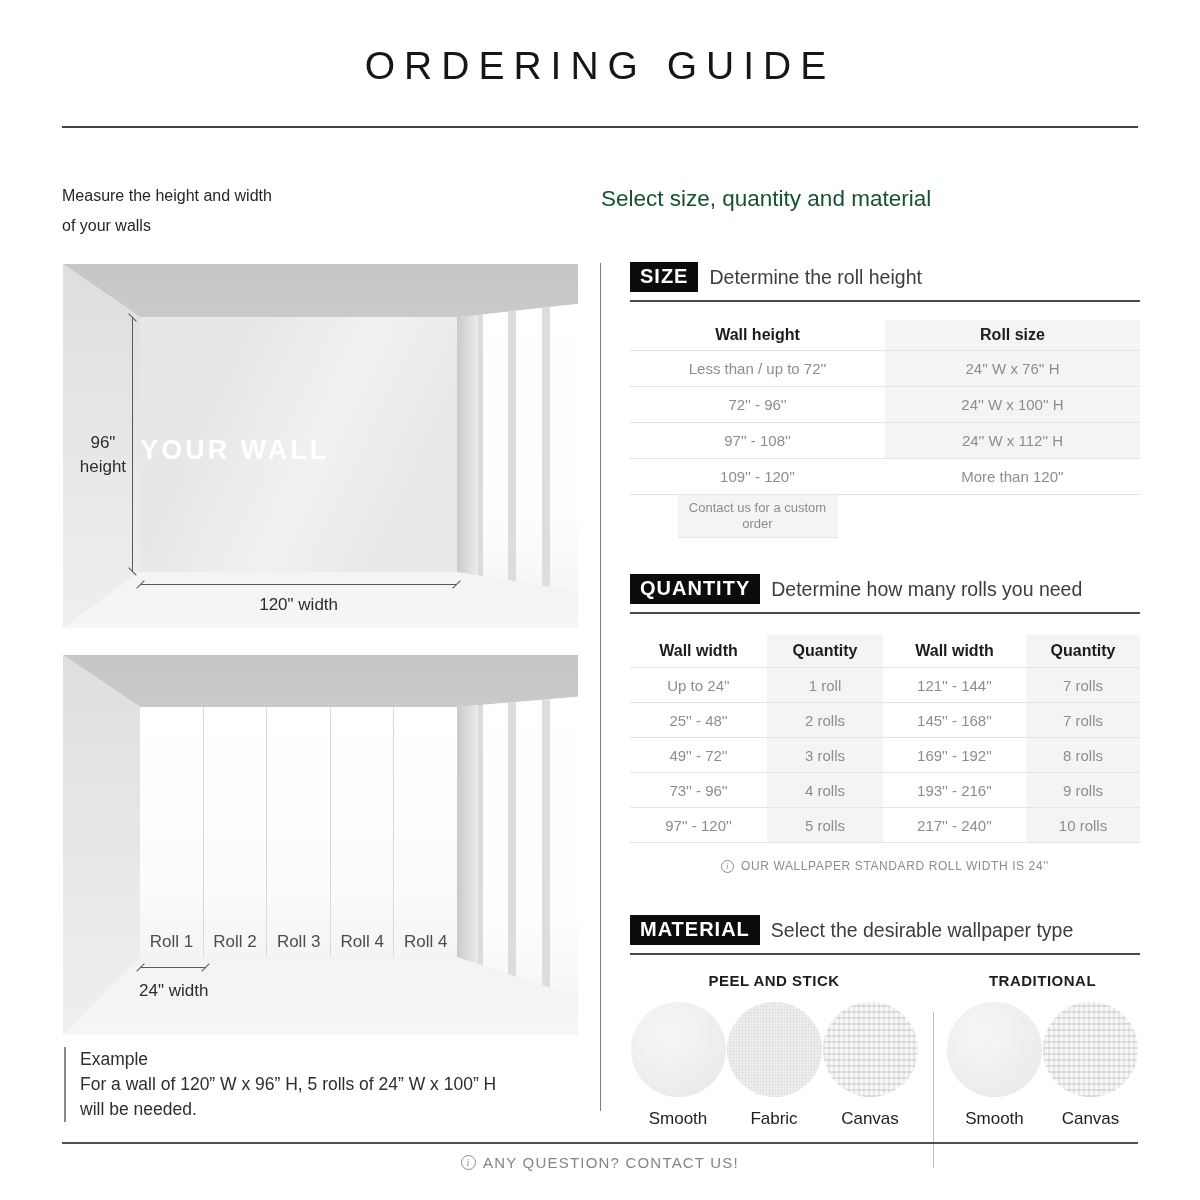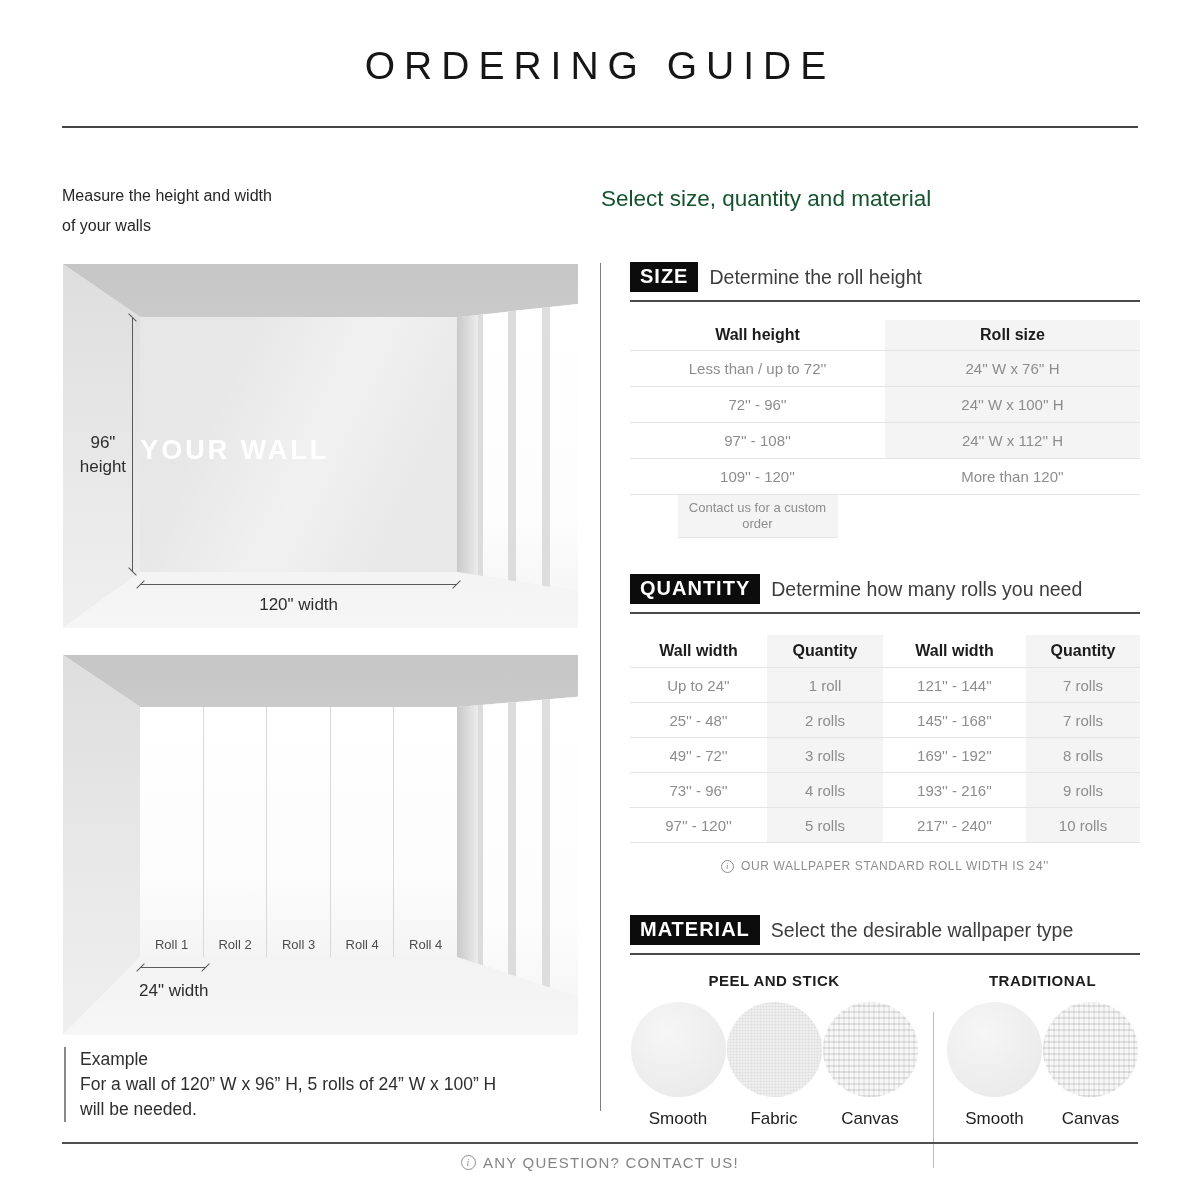--- a/index.html
+++ b/index.html
@@ -61,21 +61,21 @@
                   font-size:17px; color:#2d2d2d; }
   .width-label2 { position:absolute; left:9.5%; width:24%; top:85.8%; text-align:center;
                   font-size:17px; color:#2d2d2d; }
 
   .panels { position:absolute; left:15%; right:23.5%; top:var(--wt); bottom:calc(100% - var(--wb));
             display:flex; }
   .panel { position:relative; flex:1; background:linear-gradient(180deg,#ffffff 0%,#fcfcfc 70%,#f4f4f4 100%);
            border-right:1px solid #d9d9d9; }
   .panel:last-child { border-right:none; }
   .panel .roll-label { position:absolute; bottom:5px; left:0; width:100%; text-align:center;
-                       font-size:13px; color:#4c4c4c; }
+                       font-size:17px; color:#4c4c4c; }
 
   
   .example { position:absolute; left:64px; top:1047px; width:480px;
              border-left:2.5px solid #8a8a8a; padding-left:14px;
              font-size:17.5px; line-height:25px; color:#2e2e2e; }
 
   
   .section { position:absolute; width:510px; }
   .sec-size { left:630px; top:262px; }
   .sec-qty  { left:630px; top:574px; }

